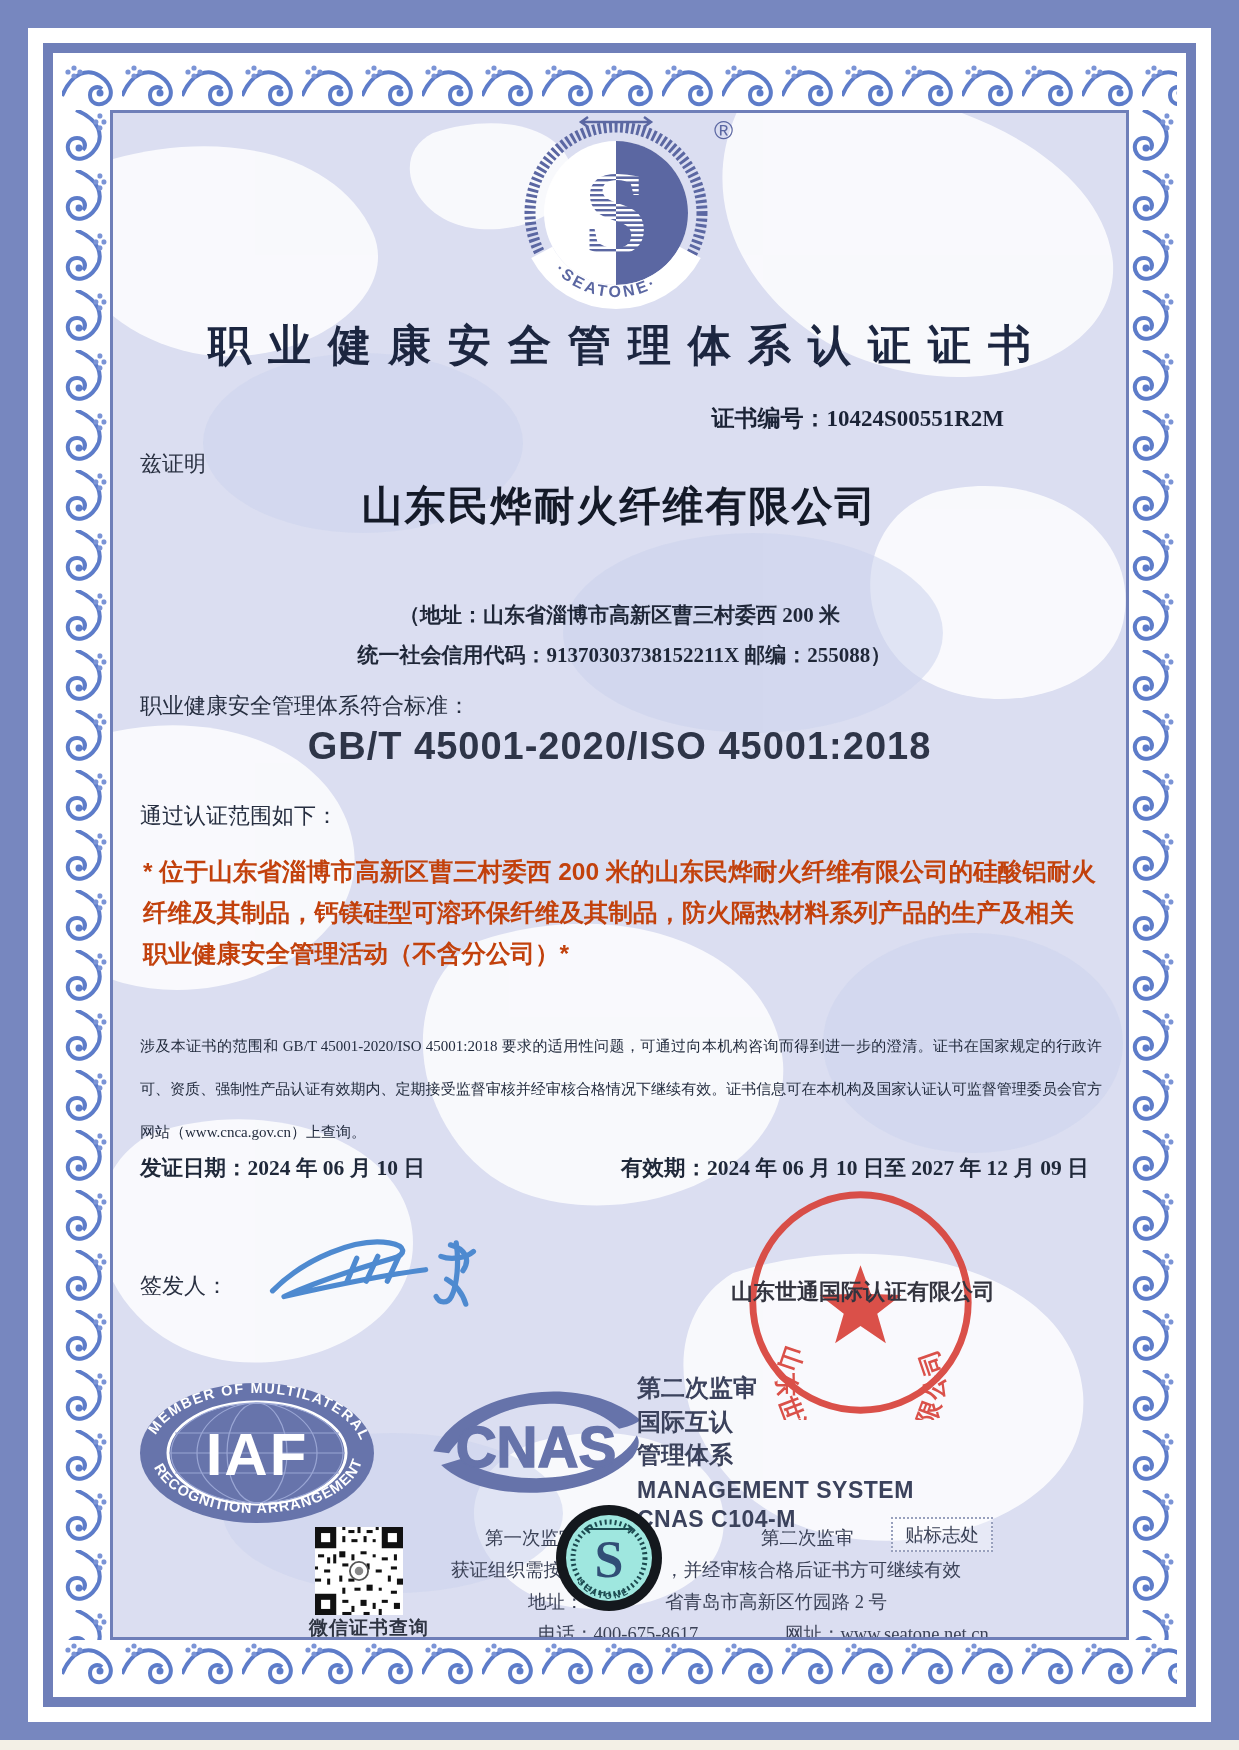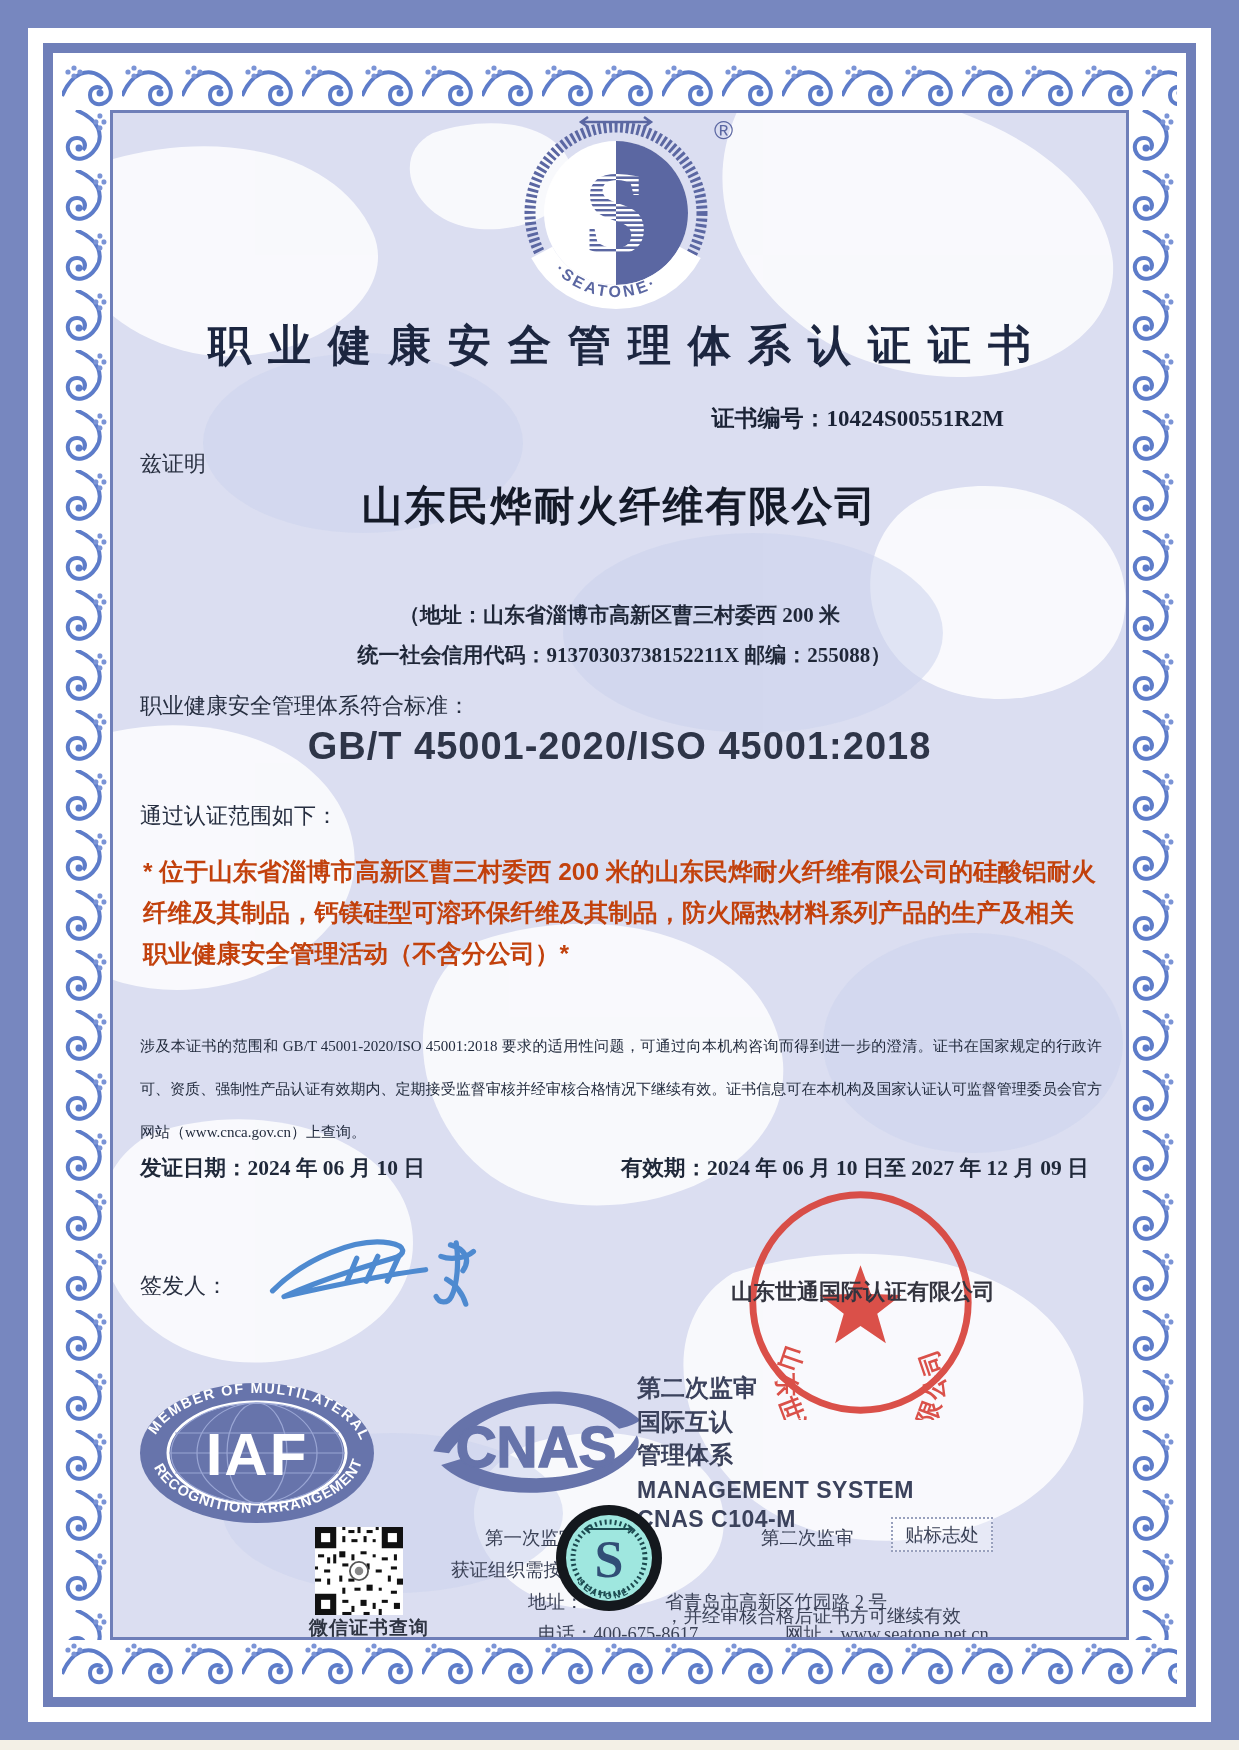--- a/index.html
+++ b/index.html
@@ -234,21 +234,21 @@
       <div>国际互认</div>
       <div>管理体系</div>
       <div class="accr-en" style="margin-top:4px;">MANAGEMENT SYSTEM</div>
       <div class="accr-en">CNAS C104-M</div>
     </div>
 
     <div class="abs foot" style="left:372px;top:1412px;">第一次监审</div>
     <div class="abs foot" style="left:648px;top:1412px;">第二次监审</div>
     <div class="abs sticker">贴标志处</div>
     <div class="abs foot" style="left:338px;top:1444px;">获证组织需按规</div>
-    <div class="abs foot" style="left:552px;top:1444px;margin-top:46px;">，并经审核合格后证书方可继续有效</div>
+    <div class="abs foot" style="left:552px;top:1444px;">，并经审核合格后证书方可继续有效</div>
     <div class="abs foot" style="left:415px;top:1476px;">地址：</div>
     <div class="abs foot" style="left:552px;top:1476px;">省青岛市高新区竹园路 2 号</div>
     <div class="abs foot" style="left:425px;top:1508px;">电话：400-675-8617</div>
     <div class="abs foot" style="left:672px;top:1508px;">网址：www.seatone.net.cn</div>
 
     <svg class="abs" style="left:202px;top:1414px;" width="88" height="88" viewBox="0 0 29 29">
       <rect width="29" height="29" fill="#ffffff"></rect>
       <g fill="#111111">
         <rect x="0" y="0" width="7" height="7"></rect>
           <rect x="22" y="0" width="7" height="7"></rect>

